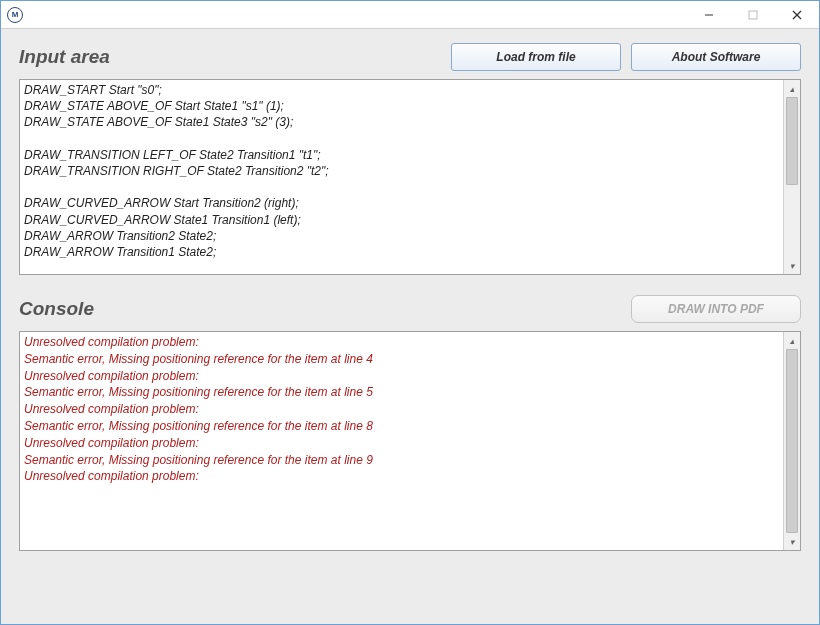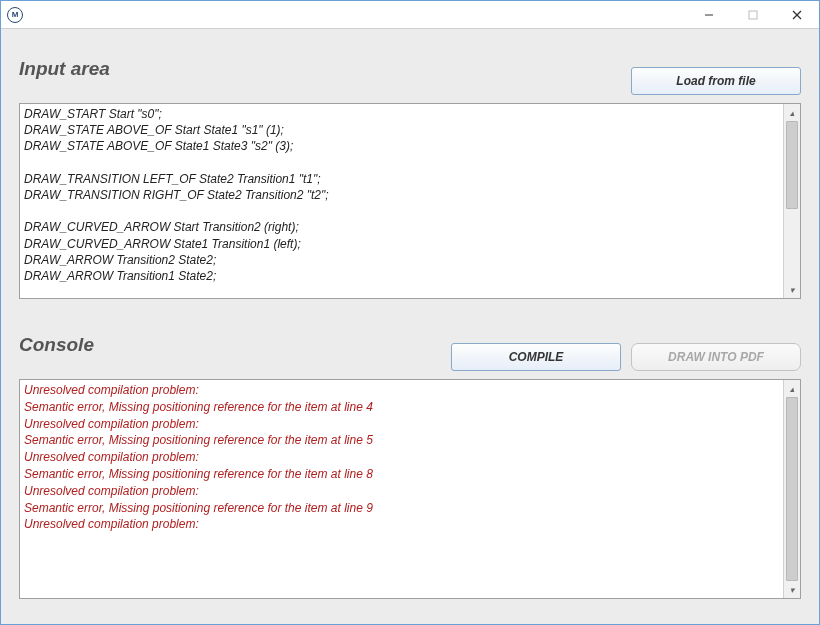--- a/index.html
+++ b/index.html
@@ -63,21 +63,21 @@
     align-items: center;
     justify-content: space-between;
     margin-bottom: 8px;
   }
   .section-title {
     font-family: Verdana, Arial, sans-serif;
     font-size: 19px;
     font-weight: bold;
     color: #555;
   }
-  .btn-row { display: flex; gap: 10px; margin-top: 24px; }
+  .btn-row { display: flex; gap: 10px; }
   .btn {
     min-width: 170px;
     height: 28px;
     background: linear-gradient(#fdfdfd, #e6eef8);
     border: 1px solid #8aa8c8;
     border-radius: 3px;
     font-size: 12px;
     font-weight: bold;
     color: #333;
     display: flex; align-items: center; justify-content: center;
@@ -174,20 +174,21 @@
       </div>
     </div>
   </div>
 
   <div class="content">
 
     <div class="section-header">
       <div class="section-title">Input area</div>
       <div class="btn-row">
         <div class="btn">Load from file</div>
+        <div class="btn">About Software</div>
       </div>
     </div>
 
     <div class="panel-wrap" id="input-panel">
       <div class="panel-body">DRAW_START Start "s0";
 DRAW_STATE ABOVE_OF Start State1 "s1" (1);
 DRAW_STATE ABOVE_OF State1 State3 "s2" (3);
 
 DRAW_TRANSITION LEFT_OF State2 Transition1 "t1";
 DRAW_TRANSITION RIGHT_OF State2 Transition2 "t2";
@@ -203,21 +204,20 @@
         </div>
         <div class="sb-btn">▾</div>
       </div>
     </div>
 
     <div class="spacer"></div>
 
     <div class="section-header">
       <div class="section-title">Console</div>
       <div class="btn-row">
-        <div class="btn">COMPILE</div>
         <div class="btn disabled">DRAW INTO PDF</div>
       </div>
     </div>
 
     <div class="panel-wrap" id="console-panel">
       <div class="panel-body console" id="console-body">
           <span class="console-line">Unresolved compilation problem:</span>
           <span class="console-line">Semantic error, Missing positioning reference for the item at line 4</span>
           <span class="console-line">Unresolved compilation problem:</span>
           <span class="console-line">Semantic error, Missing positioning reference for the item at line 5</span>

